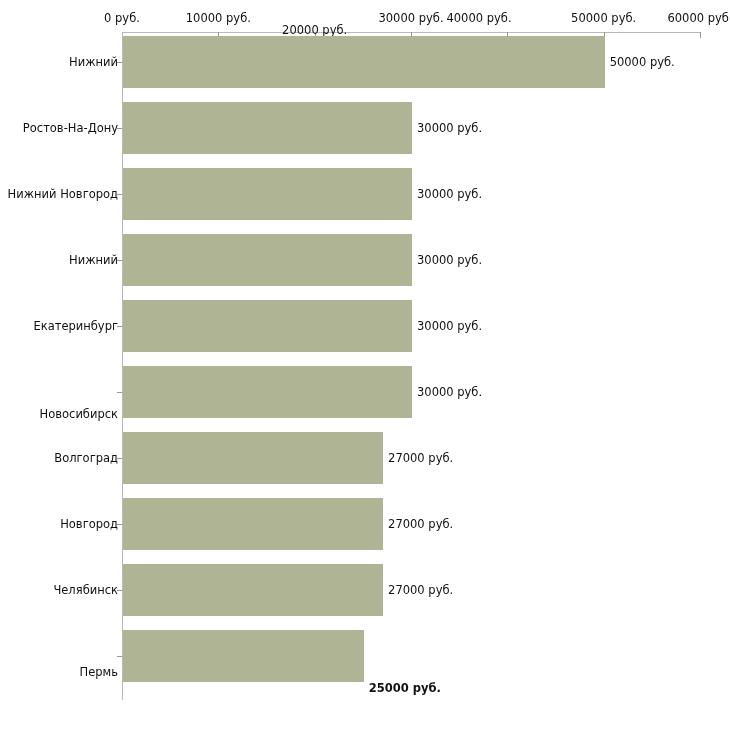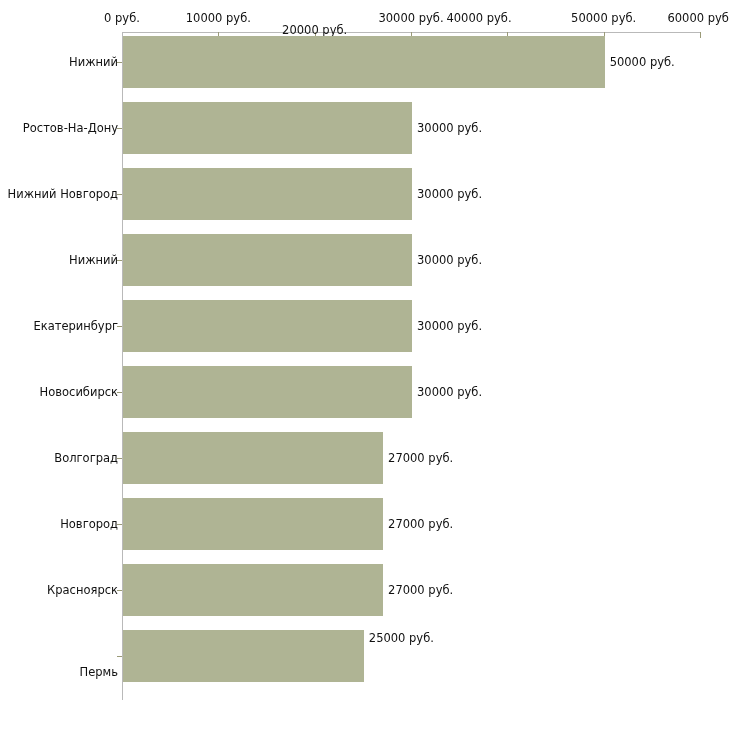--- a/index.html
+++ b/index.html
@@ -119,27 +119,27 @@
       <div class="cat-label" style="top: 56px;">Нижний</div>
       <div class="tick-y" style="top: 128px;"></div>
       <div class="cat-label" style="top: 122px;">Ростов-На-Дону</div>
       <div class="tick-y" style="top: 194px;"></div>
       <div class="cat-label" style="top: 188px;">Нижний Новгород</div>
       <div class="tick-y" style="top: 260px;"></div>
       <div class="cat-label" style="top: 254px;">Нижний</div>
       <div class="tick-y" style="top: 326px;"></div>
       <div class="cat-label" style="top: 320px;">Екатеринбург</div>
       <div class="tick-y" style="top: 392px;"></div>
-      <div class="cat-label" style="top: 386px;">Новосибирск</div>
+      <div class="cat-label" style="top: 408px;">Новосибирск</div>
       <div class="tick-y" style="top: 458px;"></div>
       <div class="cat-label" style="top: 452px;">Волгоград</div>
       <div class="tick-y" style="top: 524px;"></div>
       <div class="cat-label" style="top: 518px;">Новгород</div>
       <div class="tick-y" style="top: 590px;"></div>
-      <div class="cat-label" style="top: 584px;">Красноярск</div>
+      <div class="cat-label" style="top: 584px;">Челябинск</div>
       <div class="tick-y" style="top: 656px;"></div>
       <div class="cat-label" style="top: 650px; margin-top: 16px;">Пермь</div>
     </div>
 
   <div id="bars">
       <div class="bar" title="Москва: 50000 руб." style="top: 36px; width: 481.667px; height: 52px; background: rgb(175, 180, 148);"></div>
       <div class="bar-value" style="left: 609.667px; top: 56px;">50000 руб.</div>
       <div class="bar" title="Ростов-На-Дону: 30000 руб." style="top: 102px; width: 289px; height: 52px; background: rgb(175, 180, 148);"></div>
       <div class="bar-value" style="left: 417px; top: 122px;">30000 руб.</div>
       <div class="bar" title="Нижний Новгород: 30000 руб." style="top: 168px; width: 289px; height: 52px; background: rgb(175, 180, 148);"></div>
@@ -150,16 +150,16 @@
       <div class="bar-value" style="left: 417px; top: 320px;">30000 руб.</div>
       <div class="bar" title="Новосибирск: 30000 руб." style="top: 366px; width: 289px; height: 52px; background: rgb(175, 180, 148);"></div>
       <div class="bar-value" style="left: 417px; top: 386px;">30000 руб.</div>
       <div class="bar" title="Красноярск: 27000 руб." style="top: 432px; width: 260.1px; height: 52px; background: rgb(175, 180, 148);"></div>
       <div class="bar-value" style="left: 388.1px; top: 452px;">27000 руб.</div>
       <div class="bar" title="Волгоград: 27000 руб." style="top: 498px; width: 260.1px; height: 52px; background: rgb(175, 180, 148);"></div>
       <div class="bar-value" style="left: 388.1px; top: 518px;">27000 руб.</div>
       <div class="bar" title="Челябинск: 27000 руб." style="top: 564px; width: 260.1px; height: 52px; background: rgb(175, 180, 148);"></div>
       <div class="bar-value" style="left: 388.1px; top: 584px;">27000 руб.</div>
       <div class="bar" title="Пермь: 25000 руб." style="top: 630px; width: 240.833px; height: 52px; background: rgb(175, 180, 148);"></div>
-      <div class="bar-value" style="left: 368.833px; top: 632px;">25000 руб.</div>
+      <div class="bar-value" style="left: 368.833px; top: 682px; font-weight: bold;">25000 руб.</div>
     </div>
 
 </div>
 
 </body></html>

